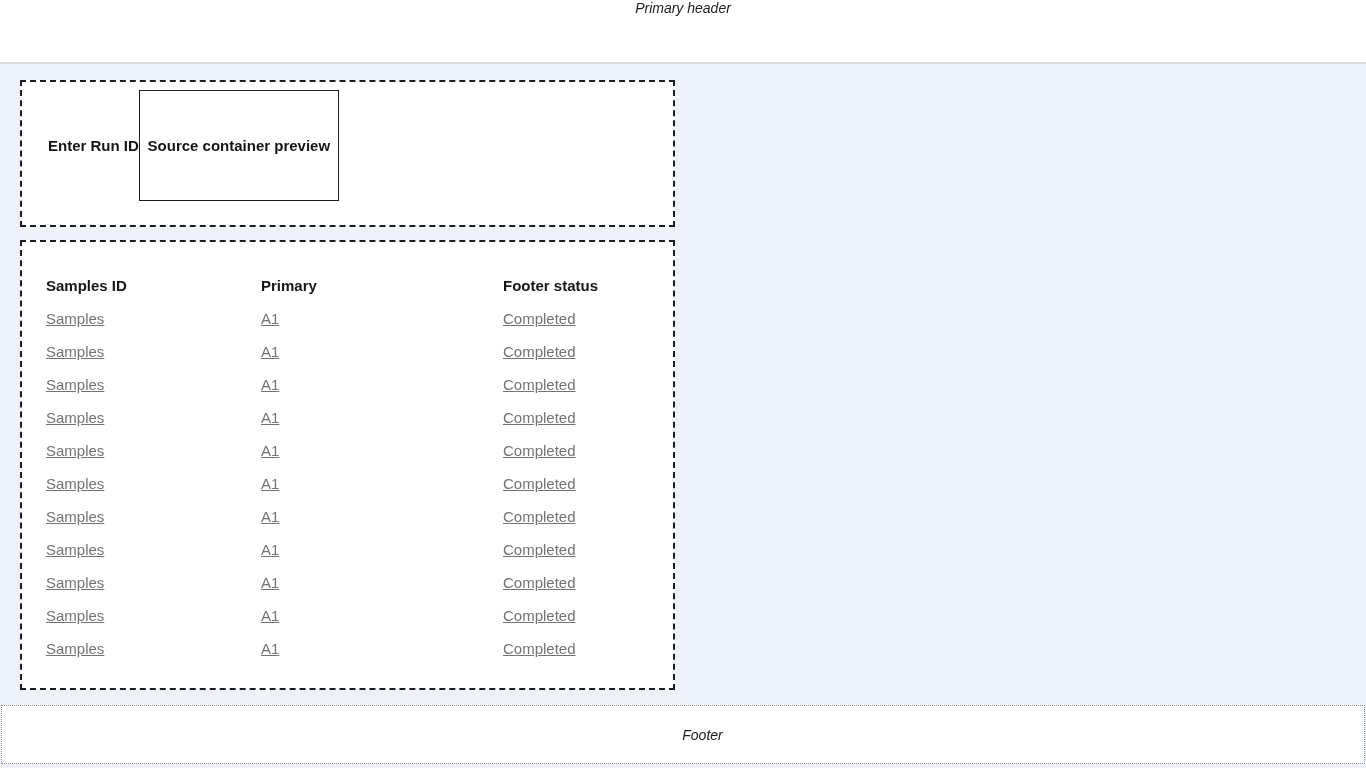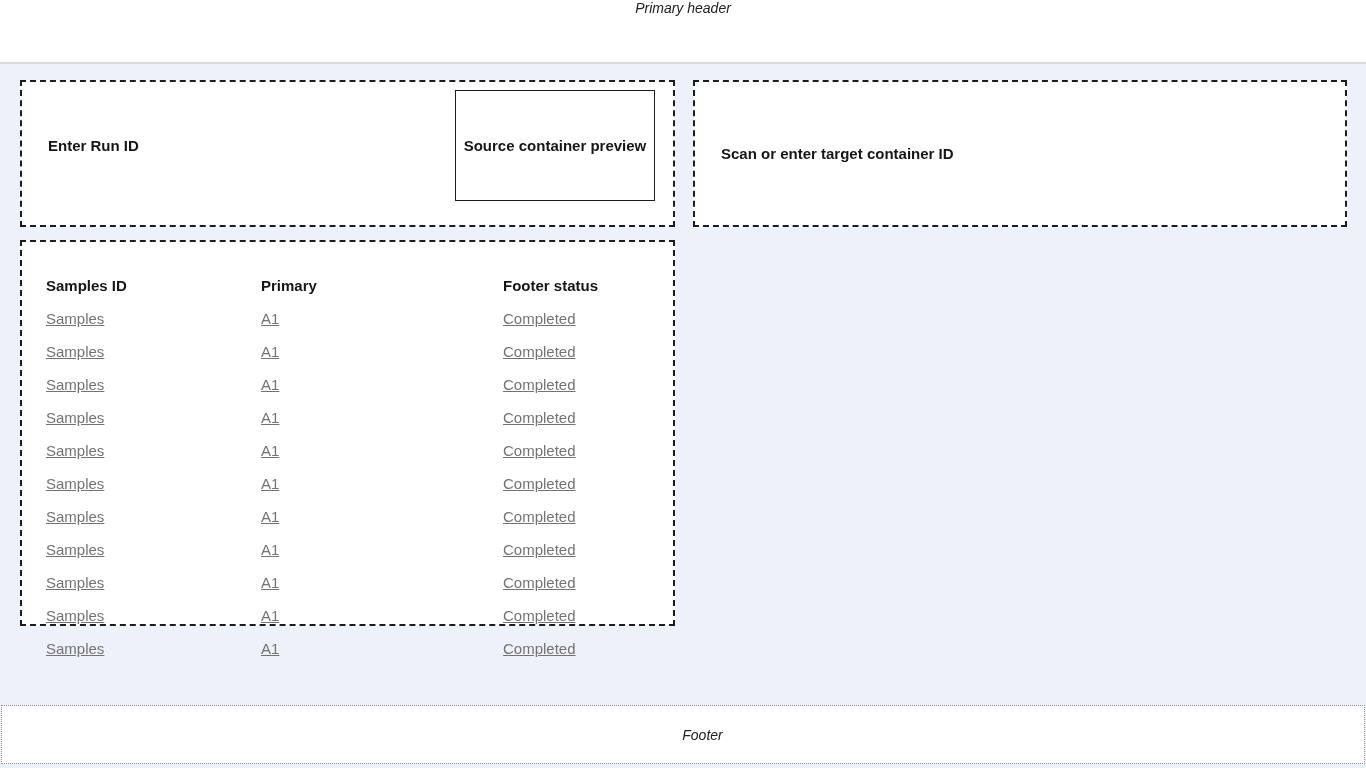--- a/index.html
+++ b/index.html
@@ -29,23 +29,23 @@
     display:flex; gap:18px;
   }
   .col { display:flex; flex-direction:column; gap:13px; }
   .col-left  { width:655px; }
   .col-right { width:654px; }
   .panel {
     background:#ffffff;
     border:2px dashed #1c1c1c;
   }
   .panel-top { height:147px; }
-  .panel-bottom { height:386px; }
+  .panel-bottom { height:450px; }
   .run-panel {
-    display:flex; align-items:center; justify-content:space-between;
+    display:flex; align-items:center; 
     padding:0 18px 16px 26px;
   }
   .field-label {
     font-weight:bold;
     font-size:15px;
     color:#161616;
   }
   .preview-box {
     width:200px; height:111px;
     border:1px solid #1c1c1c;
@@ -168,23 +168,20 @@
             <span>A1</span>
             <span>Completed</span>
           </div>
           </div>
       </section>
 
     </div>
 
     <div class="col col-right">
 
-      <section class="panel panel-top target-panel">
-        <span class="field-label">Scan or enter target container ID</span>
-      </section>
 
 
     </div>
 
   </main>
 
   <footer class="app-footer">
     <span class="muted-italic">Footer</span>
   </footer>
 

